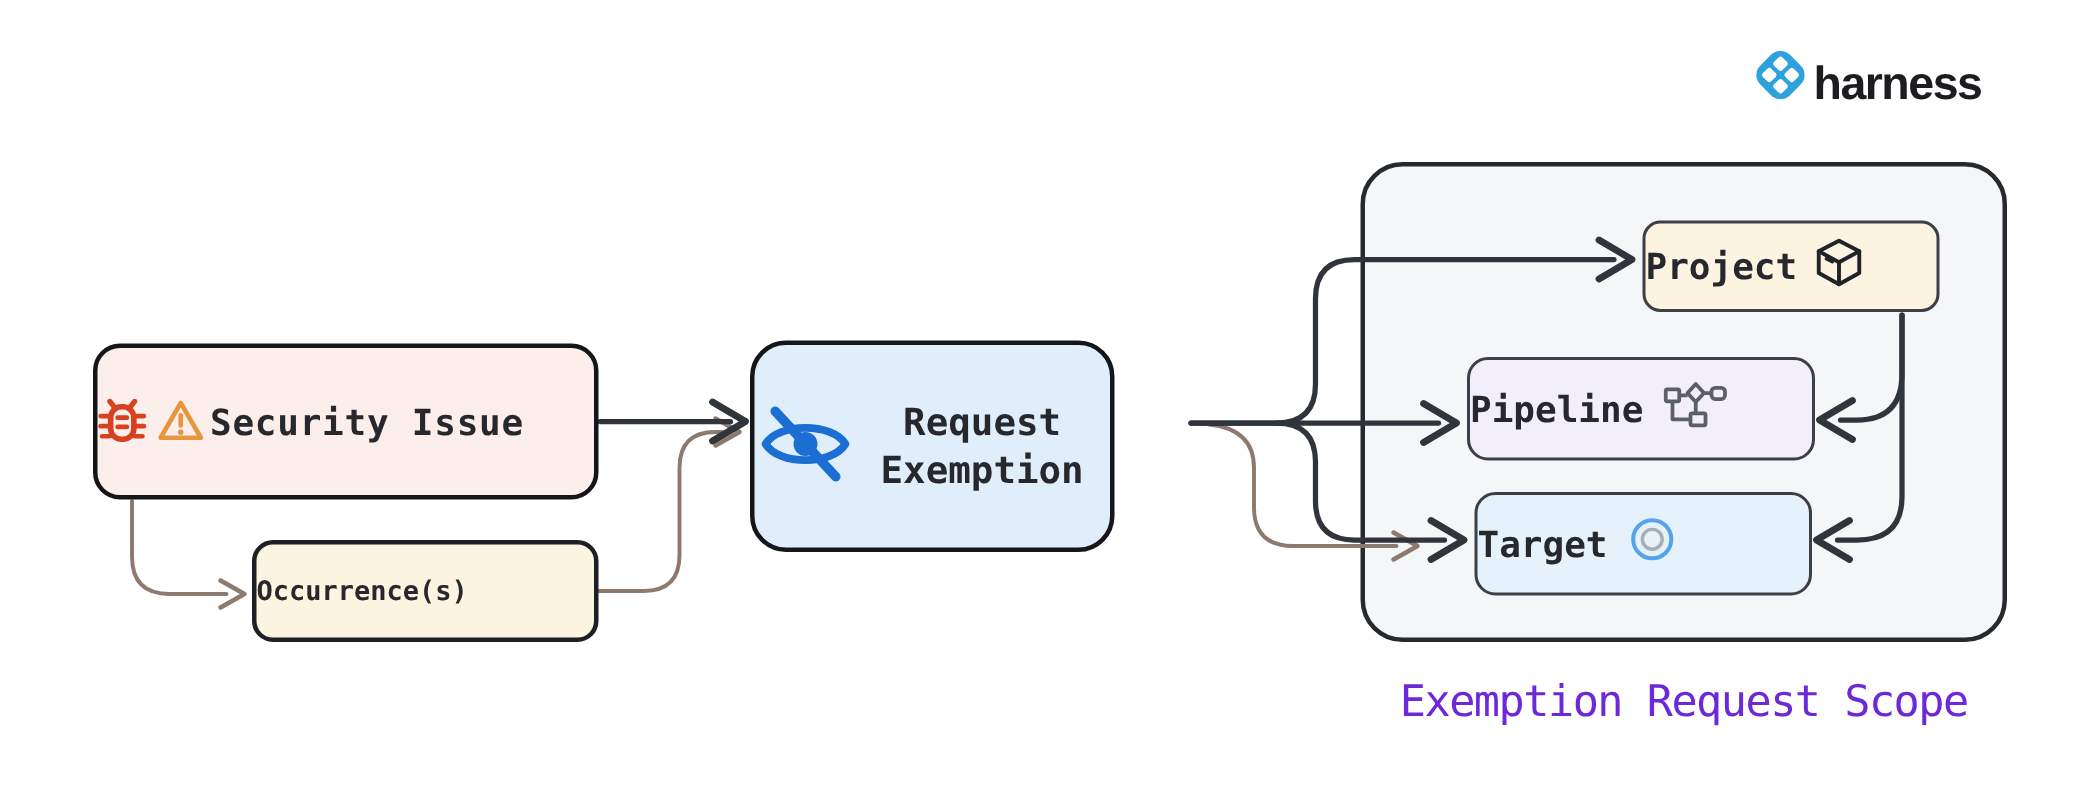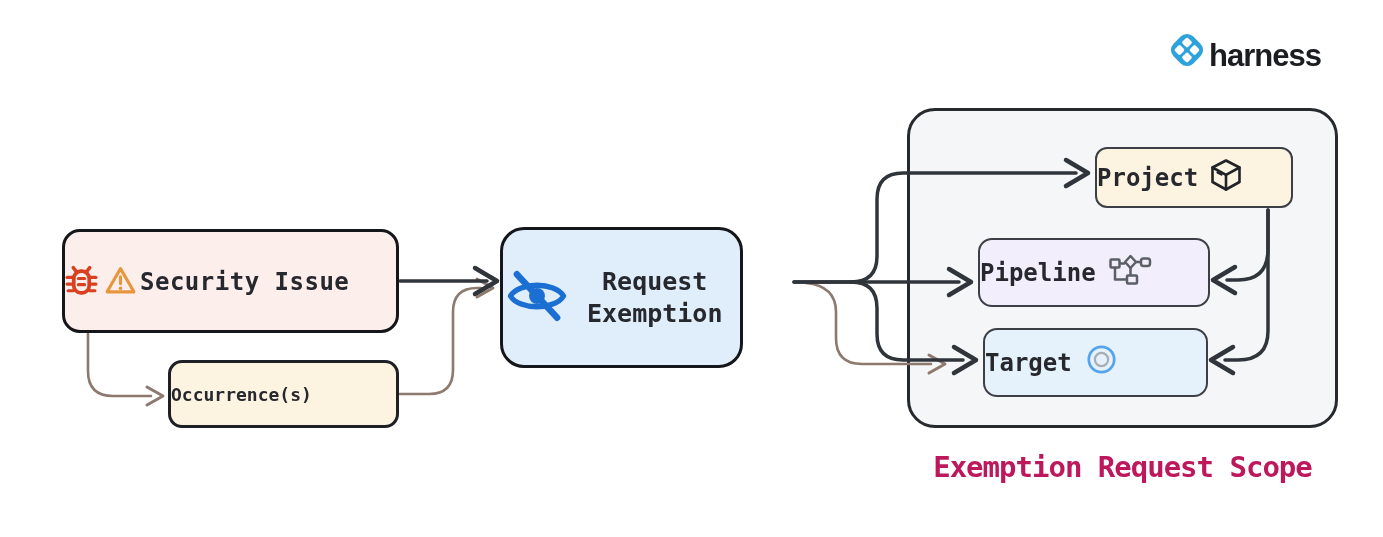--- a/index.html
+++ b/index.html
@@ -47,21 +47,21 @@
     background:#f2eefb;border:2.5px solid #3c4046;border-radius:14px;
     font-size:24px;font-weight:bold;gap:12px;
   }
   .node-target{
     left:983px;top:328px;width:225px;height:69px;
     background:#e5f2fc;border:2.5px solid #3c4046;border-radius:14px;
     font-size:24px;font-weight:bold;gap:14px;
   }
   .scope-label{
     position:absolute;left:907px;top:450px;width:431px;text-align:center;
-    font-size:29px;font-weight:bold;color:#be185d;z-index:3;letter-spacing:-1px;
+    font-size:29px;font-weight:normal;color:#6d28d9;z-index:3;letter-spacing:-1px;
   }
   
   .edges{position:absolute;left:0;top:0;z-index:2;}
   
   .brand{
     position:absolute;left:1167px;top:30px;display:flex;align-items:flex-end;gap:2px;z-index:4;
   }
   .brand-text{
     font-family:"Liberation Sans","DejaVu Sans",sans-serif;
     font-size:31px;font-weight:bold;color:#1b1d21;letter-spacing:-1px;

